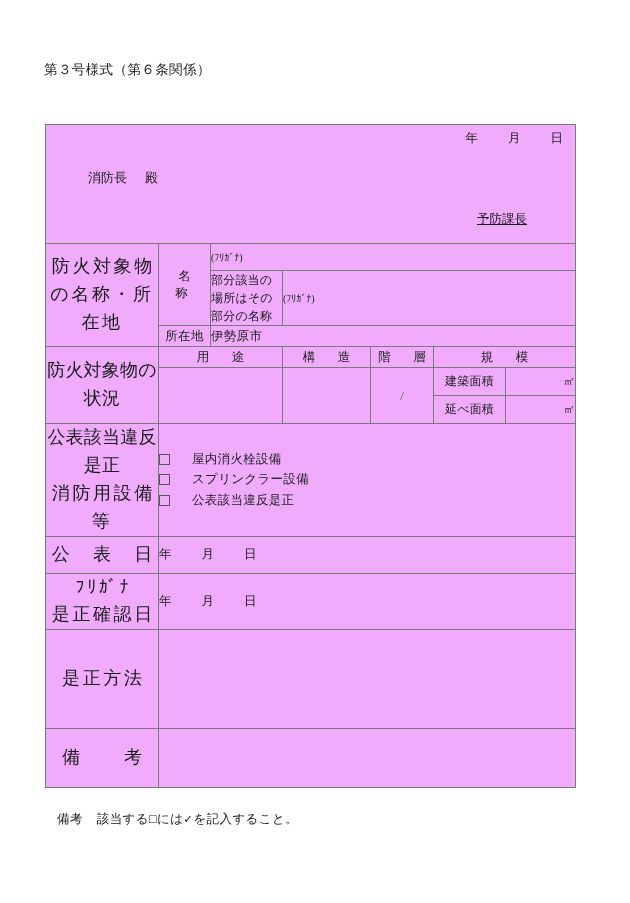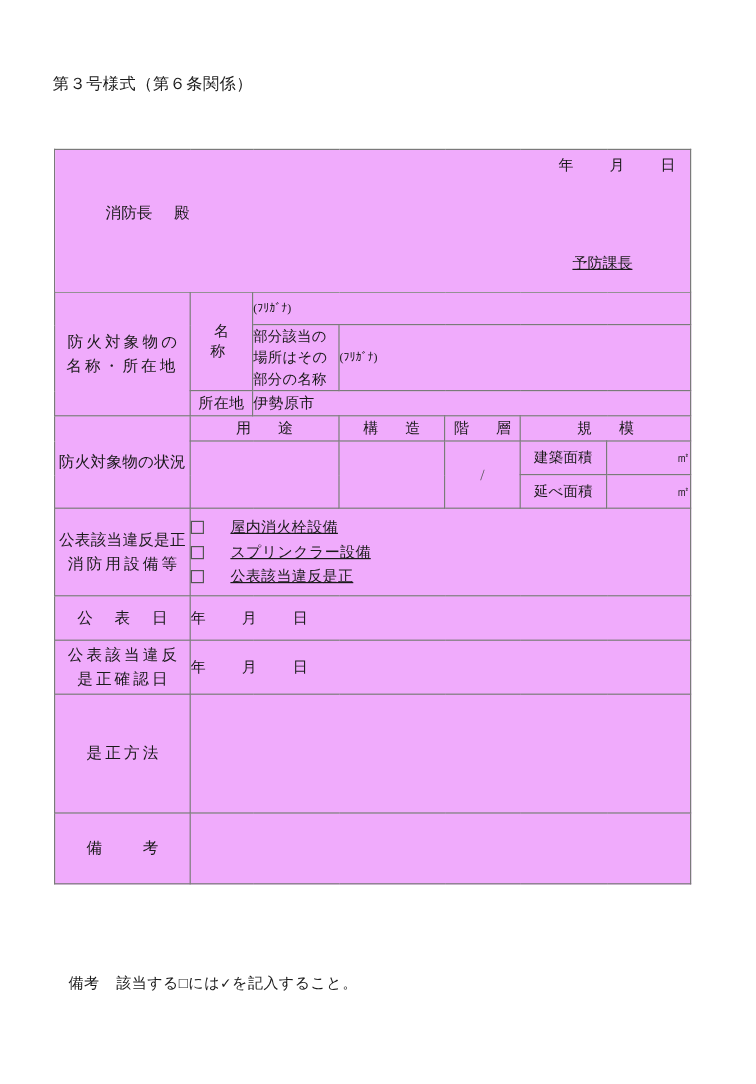--- a/index.html
+++ b/index.html
@@ -57,21 +57,21 @@
   .form-table td {
     border: 1px solid #7a7a7a;
     padding: 0;
     vertical-align: middle;
     background: #f0abfc;
   }
 
   
   .lbl {
     text-align: center;
-    font-size: 13px;
+    font-size: 18px;
     line-height: 1.55;
     padding: 2px 4px;
   }
   .lbl-spread {
     letter-spacing: 2.6px;
     text-indent: 2.6px;
   }
   .lbl-tight {
     letter-spacing: 0.2px;
   }
@@ -181,21 +181,20 @@
     padding: 10px 0 10px 10px;
     height: 72px;
     vertical-align: middle;
   }
   .chk-row {
     display: flex;
     align-items: center;
     font-size: 12.5px;
     line-height: 1.65;
     letter-spacing: 0.3px;
-    text-decoration: underline;
   }
   .chk-box {
     display: inline-block;
     width: 9px;
     height: 9px;
     border: 1px solid #555;
     margin-right: 22px;
     flex: 0 0 auto;
   }
 
@@ -323,21 +322,21 @@
 
     <tr>
       <td class="lbl lbl-spread h-pubdate">公　表　日</td>
       <td class="date-value" colspan="6">
         <span class="y">年</span><span class="m">月</span><span class="d">日</span>
       </td>
     </tr>
 
     <tr>
       <td class="lbl h-confirm">
-        <div class="lbl-spread">公表該当違反</div>
+        <div class="lbl-spread">ﾌﾘｶﾞﾅ</div>
         <div class="lbl-spread">是正確認日</div>
       </td>
       <td class="date-value" colspan="6">
         <span class="y">年</span><span class="m">月</span><span class="d">日</span>
       </td>
     </tr>
 
     <tr>
       <td class="lbl lbl-spread h-method">是正方法</td>
       <td class="h-method vtop" colspan="6"></td>

